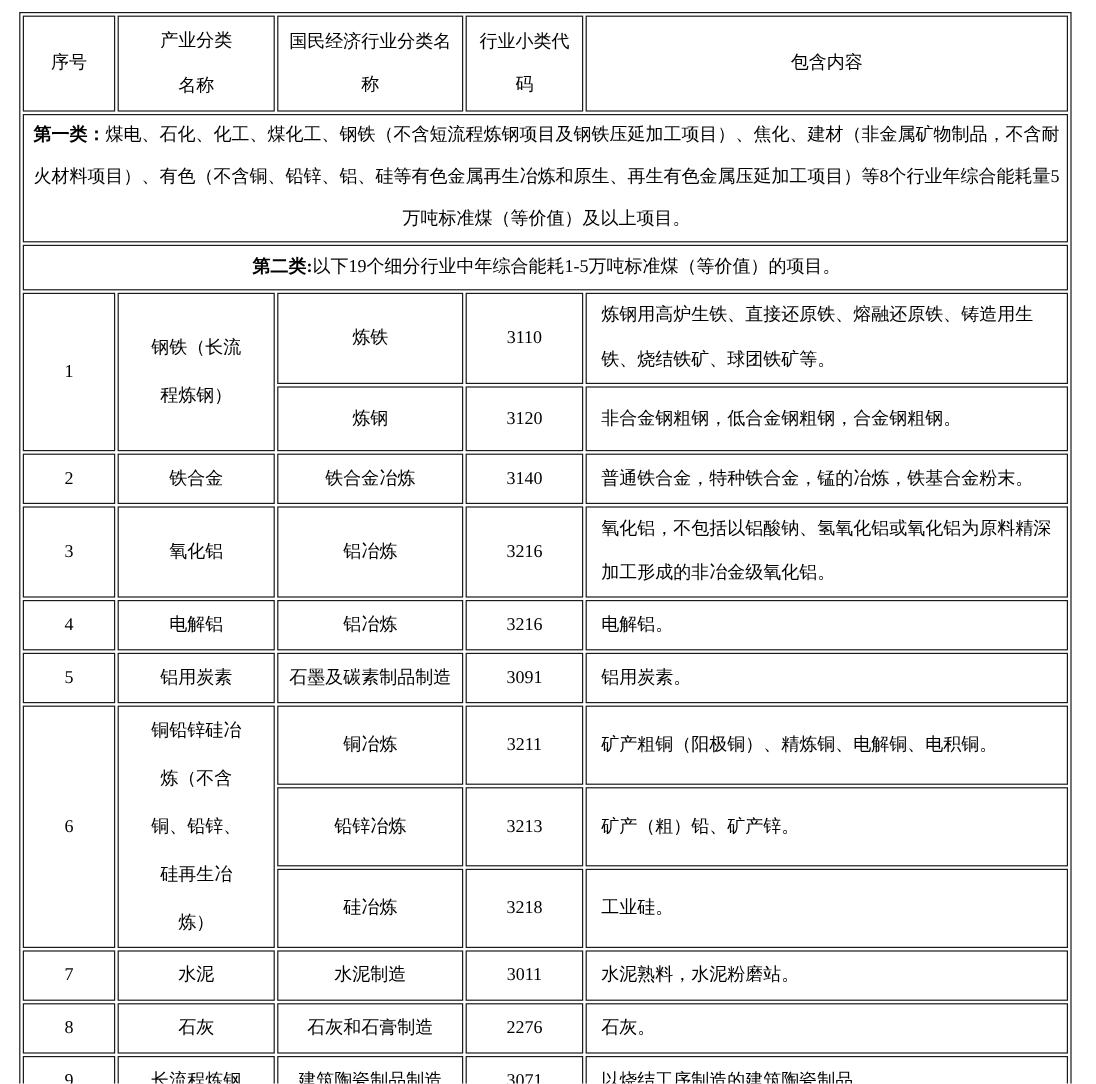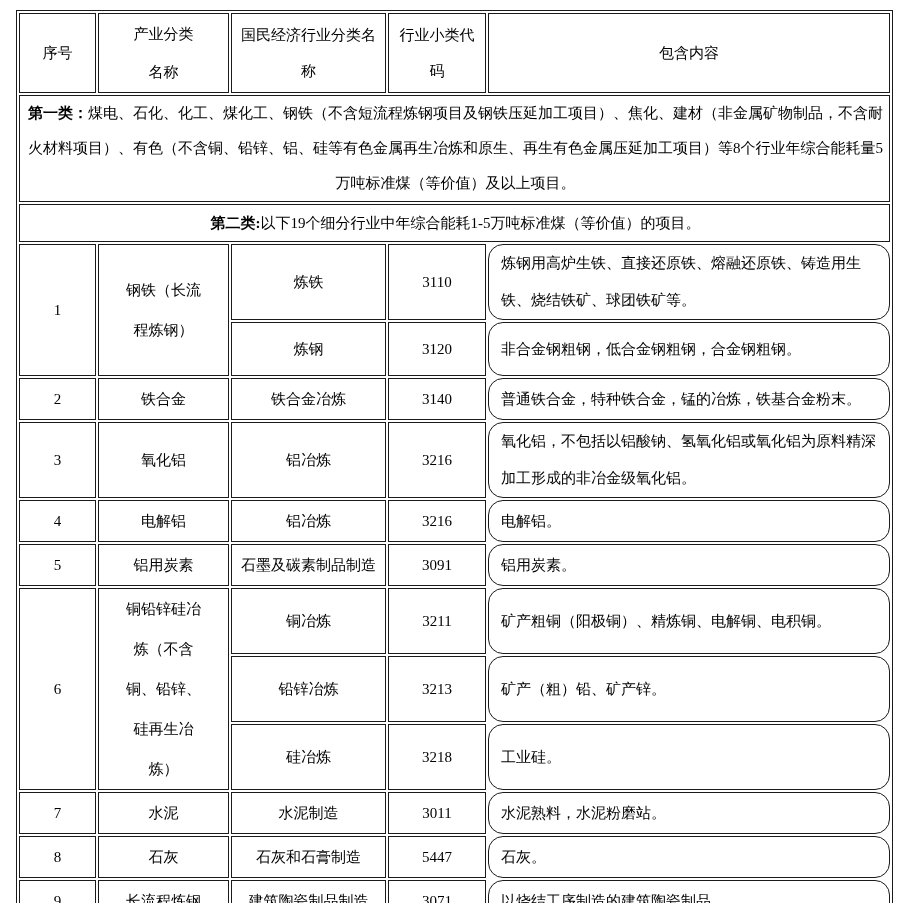--- a/index.html
+++ b/index.html
@@ -25,21 +25,21 @@
     font-weight: normal;
     line-height: 36px;
     padding: 0 4px;
     vertical-align: middle;
     text-align: center;
     word-break: break-all;
   }
   th.two-line { white-space: pre-line; line-height: 38px; }
   td.industry { line-height: 40px; padding: 0 20px; }
   td.sector   { line-height: 38px; padding: 0 6px; margin-top: 20px; }
-  td.content  { text-align: left; padding: 0 10px 0 12px; line-height: 37px; border-radius: 15px; }
+  td.content  { text-align: left; padding: 0 10px 0 12px; line-height: 37px; }
   tr.category td {
     text-align: center;
     padding: 0 4px 0 6px;
     line-height: 35px;
   }
   tr.category .cat-label { font-weight: bold; }
 </style>
 </head>
 <body>
 
@@ -136,21 +136,21 @@
       <td class="industry">水泥</td>
       <td class="sector">水泥制造</td>
       <td>3011</td>
       <td class="content">水泥熟料，水泥粉磨站。</td>
     </tr>
 
     <tr style="height:40px">
       <td>8</td>
       <td class="industry">石灰</td>
       <td class="sector">石灰和石膏制造</td>
-      <td>5447</td>
+      <td>2276</td>
       <td class="content">石灰。</td>
     </tr>
 
     <tr style="height:36px">
       <td>9</td>
       <td class="industry">长流程炼钢</td>
       <td class="sector">建筑陶瓷制品制造</td>
       <td>3071</td>
       <td class="content">以烧结工序制造的建筑陶瓷制品。</td>
     </tr>

